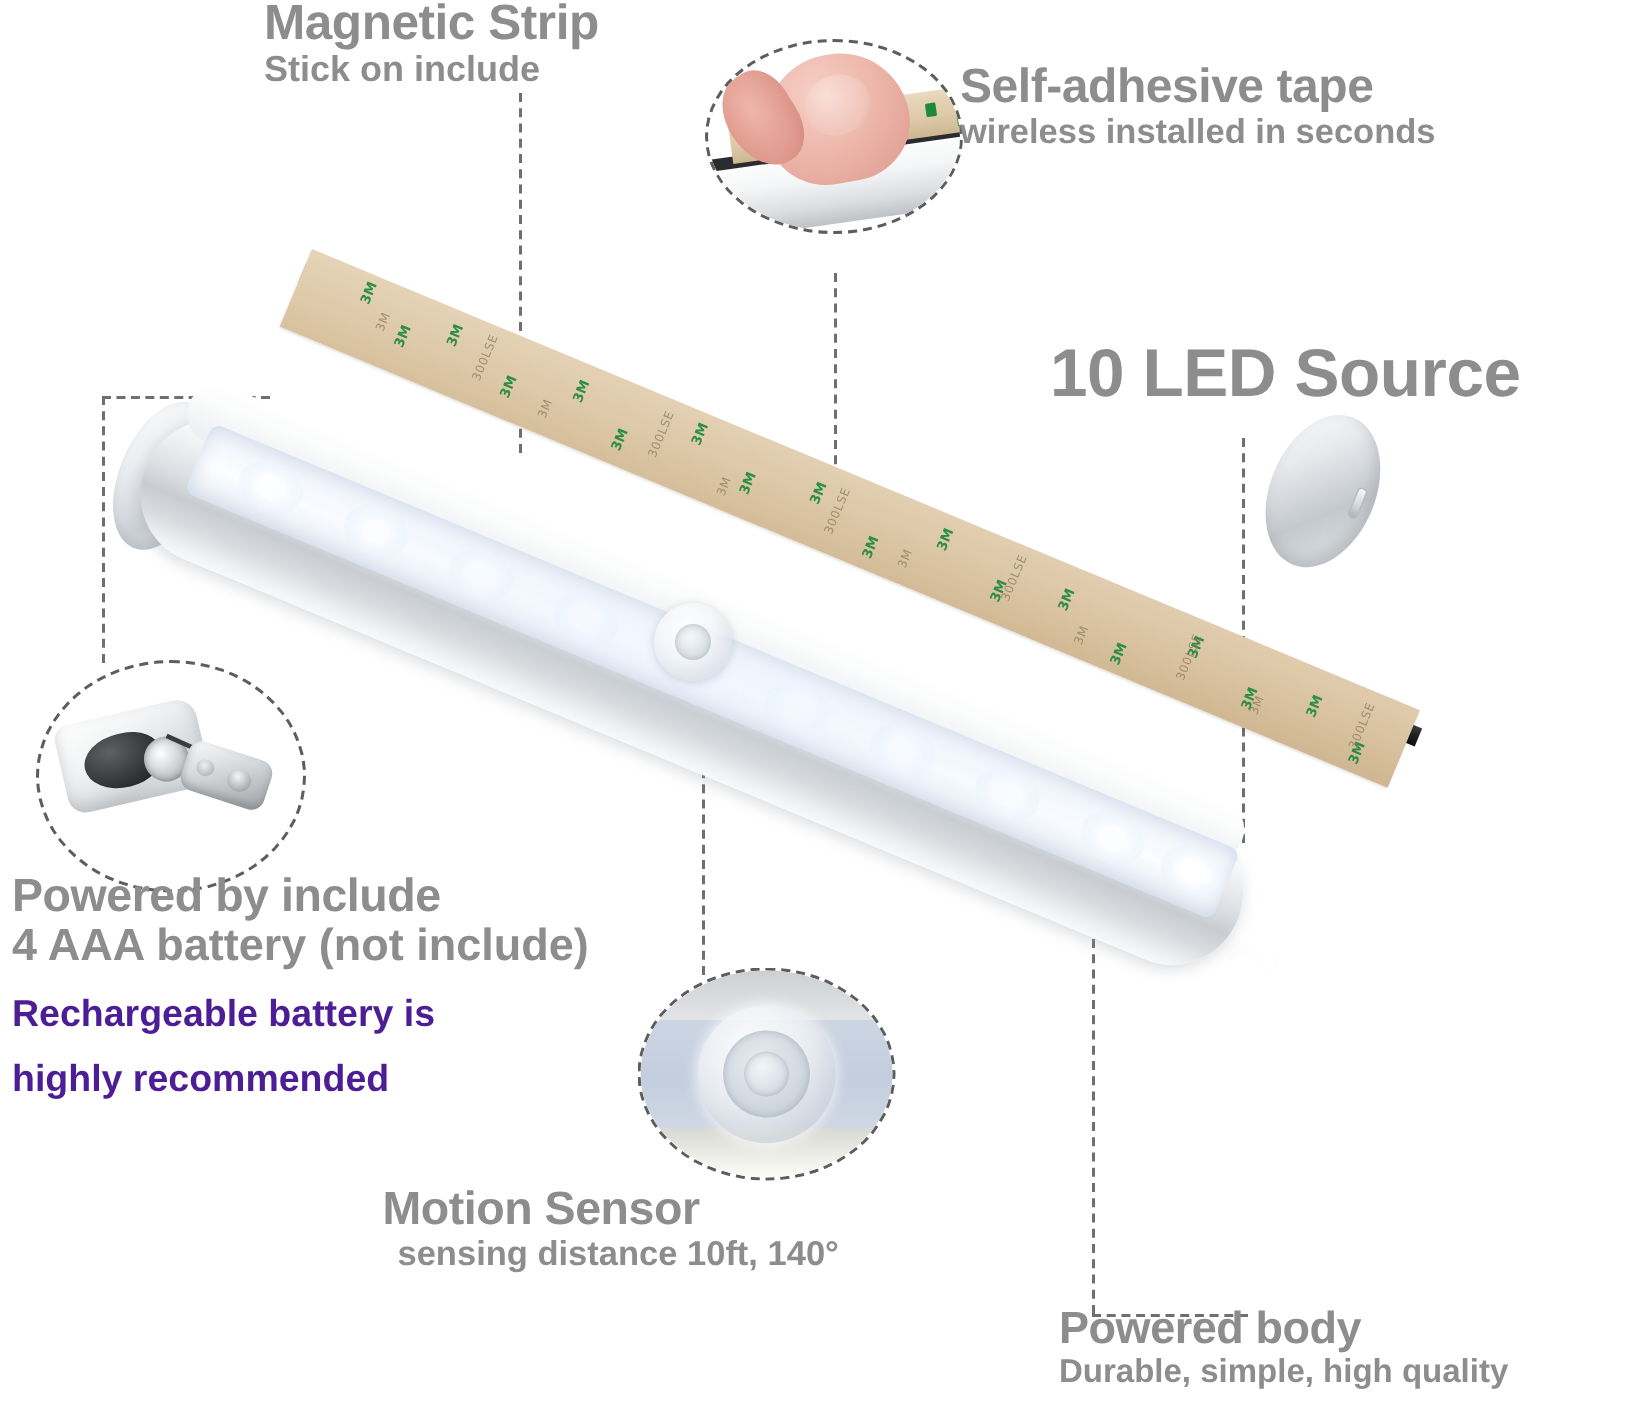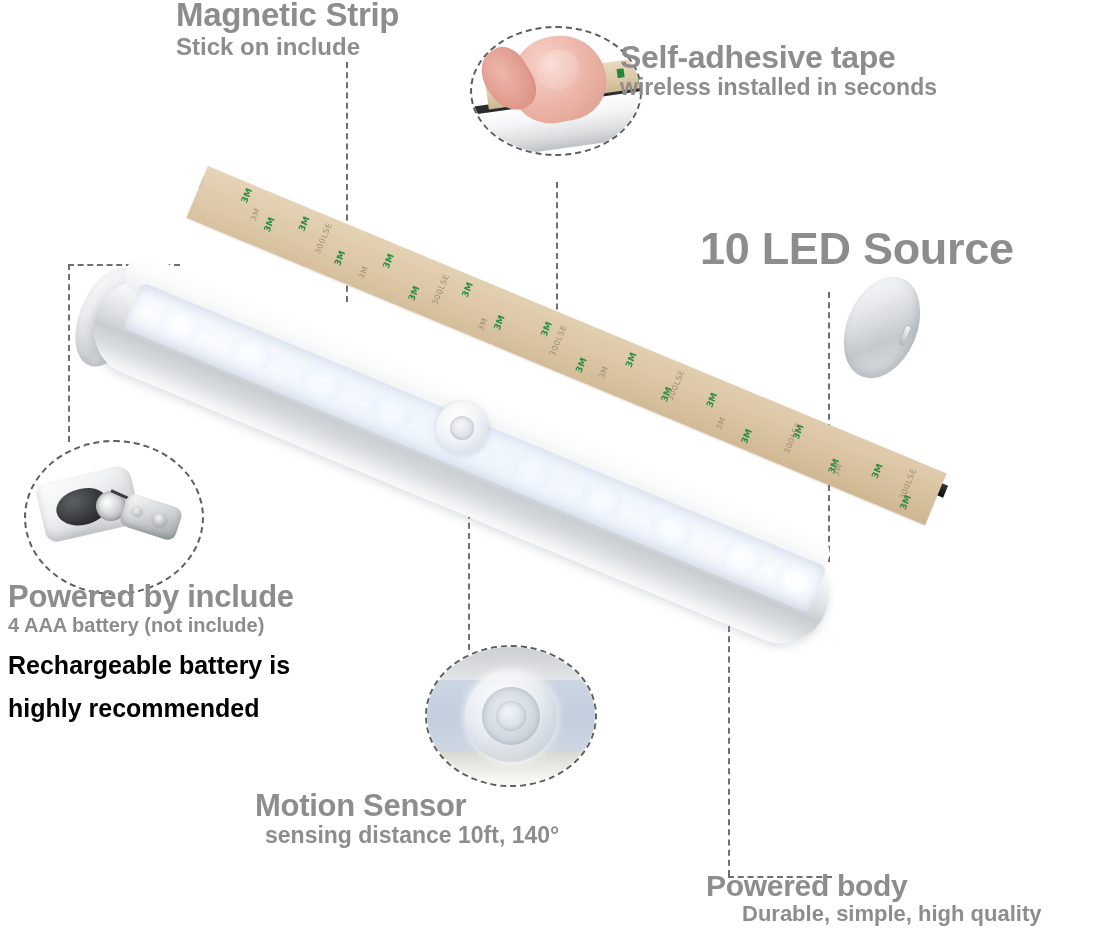--- a/index.html
+++ b/index.html
@@ -30,48 +30,48 @@
     line-height: 1.04;
   }
   .callout .sub {
     font-weight: bold;
     color: #8d8d8d;
     white-space: nowrap;
     line-height: 1.12;
   }
   .callout .accent {
     font-weight: bold;
-    color: #000000;
+    color: #4c1d95;
     line-height: 1.18;
   }
 
   .c-magnetic        { left: 176px; top: -2px; }
   .c-magnetic .title { font-size: 33px; }
   .c-magnetic .sub   { font-size: 24px; margin-top: 2px; }
 
-  .c-tape        { left: 620px; top: 41px; }
+  .c-tape        { left: 640px; top: 41px; }
   .c-tape .title { font-size: 32px; }
   .c-tape .sub   { font-size: 23px; margin-top: 1px; }
 
   .c-led        { left: 700px; top: 226px; }
   .c-led .title { font-size: 45px; }
   .c-led .sub   { font-size: 24px; margin-top: 1px; margin-left: 16px; }
 
   .c-battery        { left: 8px; top: 581px; }
   .c-battery .title { font-size: 31px; }
-  .c-battery .sub   { font-size: 20px; margin-top: 1px; }
+  .c-battery .sub   { font-size: 30px; margin-top: 1px; }
   .c-battery .accent{ font-size: 25px; margin-top: 14px; white-space: nowrap; }
 
   .c-motion        { left: 255px; top: 790px; }
   .c-motion .title { font-size: 31px; }
   .c-motion .sub   { font-size: 23px; margin-top: 1px; margin-left: 10px; }
 
   .c-aluminum        { left: 706px; top: 870px; }
   .c-aluminum .title { font-size: 30px; }
-  .c-aluminum .sub   { font-size: 22px; margin-top: 1px; margin-left: 36px; }
+  .c-aluminum .sub   { font-size: 22px; margin-top: 1px; }
 
   
   .leader { position: absolute; pointer-events: none; }
   .leader-v {
     border-left: 2px dashed #6f6f6f;
     width: 0;
   }
   .leader-h {
     border-top: 2px dashed #6f6f6f;
     height: 0;

